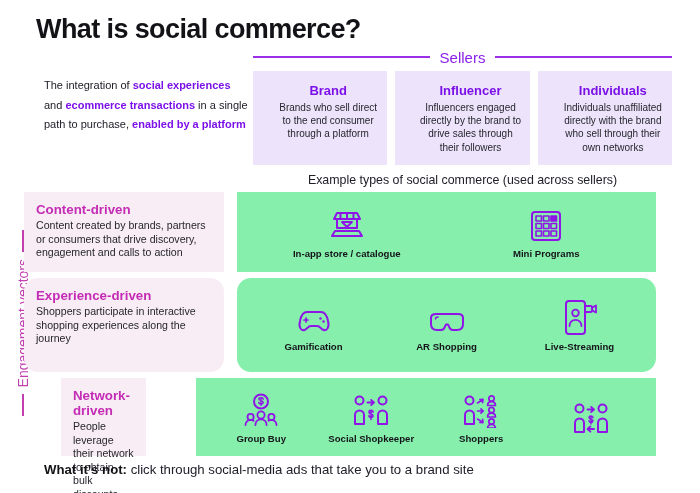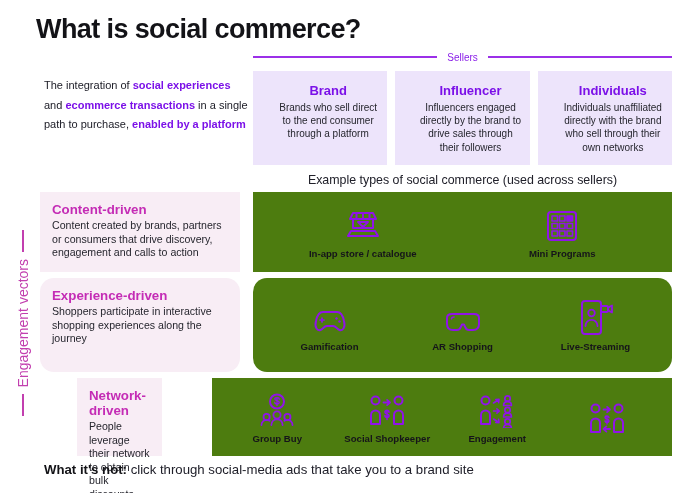--- a/index.html
+++ b/index.html
@@ -22,21 +22,21 @@
     position:absolute;left:44px;top:76px;width:205px;
     font-size:11px;line-height:19.5px;color:#20202a;
   }
   .intro .hl{color:#7B10E8;font-weight:bold;}
   
   .sellers-head{
     position:absolute;left:253px;top:46px;width:419px;height:22px;
     display:flex;align-items:center;gap:10px;
   }
   .sellers-line{flex:1 1 auto;height:1.5px;background:#9B30E8;}
-  .sellers-label{font-size:10px;color:#8B20E8;white-space:nowrap;}
+  .sellers-label{font-size:15px;color:#8B20E8;white-space:nowrap;}
   
   .sellers-row{
     position:absolute;left:253px;top:71px;width:419px;height:94px;
     display:flex;gap:8px;
   }
   .seller-box{
     flex:1 1 0;background:#EDE4FB;
     display:flex;flex-direction:column;align-items:center;
     padding-top:12px;box-sizing:border-box;padding-left:16px;
   }
@@ -51,30 +51,30 @@
   .vaxis{
     position:absolute;left:8px;top:192px;width:30px;height:262px;
     display:flex;flex-direction:column;align-items:center;justify-content:center;
   }
   .vaxis-dash{width:1.6px;height:22px;background:#C23FAF;}
   .vaxis-text{
     writing-mode:vertical-rl;transform:rotate(180deg);
     font-size:14px;color:#C23FAF;margin:7px 0;white-space:nowrap;
   }
   
-  .rows{position:absolute;left:40px;top:192px;width:632px;}
+  .rows{position:absolute;left:24px;top:192px;width:632px;}
   .row{display:flex;gap:13px;margin-bottom:6px;}
   .row-left{
     width:200px;background:#F8EDF5;box-sizing:border-box;
     padding:10px 12px 8px 12px;
   }
   .row-title{font-size:13.3px;font-weight:bold;color:#C42CB5;margin-bottom:2px;}
   .row-desc{font-size:10.6px;line-height:13.6px;color:#26262e;}
   .row-right{
-    flex:1 1 auto;background:#4d7c0f;
+    flex:1 1 auto;background:#86efac;
     display:flex;align-items:center;justify-content:space-around;
     box-sizing:border-box;padding:6px 10px;
   }
   .r1 .row-left,.r1 .row-right{height:80px;}
   .r2 .row-left,.r2 .row-right{height:94px;border-radius:14px;}
   .r3 .row-left,.r3 .row-right{height:78px;margin-left:37px;}
   .cell{
     display:flex;flex-direction:column;align-items:center;justify-content:center;
     width:110px;
   }
@@ -253,21 +253,21 @@
             <path d="M25.6 11.5 c0-2.2 1.7-3.8 3.9-3.8 s3.9 1.6 3.9 3.8 Z" stroke-width="1.7"></path>
             <circle cx="29.5" cy="16" r="2.7" stroke-width="1.7"></circle>
             <path d="M25.6 23 c0-2.2 1.7-3.8 3.9-3.8 s3.9 1.6 3.9 3.8 Z" stroke-width="1.7"></path>
             <circle cx="29.5" cy="27.5" r="2.7" stroke-width="1.7"></circle>
             <path d="M25.6 34 c0-2.1 1.7-3.7 3.9-3.7 s3.9 1.6 3.9 3.7 Z" stroke-width="1.7"></path>
             <path d="M15.5 9 l5.5-3.5 m-.4 3.2 l.4-3.4 l-3.2 .2" stroke-width="1.6"></path>
             <path d="M15.5 17 h5.6 m-2.2 -2.2 l2.4 2.2 l-2.4 2.2" stroke-width="1.6"></path>
             <path d="M15.5 25 l5.5 3.5 m-.4 -3.2 l.4 3.4 l-3.2 -.2" stroke-width="1.6"></path>
           </svg>
         </div>
-        <div class="cell-label">Engagement</div>
+        <div class="cell-label">Shoppers</div>
       </div>
       <div class="cell">
         <div class="cell-icon">
           <svg width="38" height="34" viewBox="0 0 38 34" fill="none" stroke="#9013E8" stroke-width="2" stroke-linejoin="round" stroke-linecap="round">
             <circle cx="7.5" cy="6.5" r="4"></circle>
             <path d="M3 30 v-9 c0-2.5 2-4.5 4.5-4.5 s4.5 2 4.5 4.5 v9 Z"></path>
             <circle cx="30.5" cy="6.5" r="4"></circle>
             <path d="M26 30 v-9 c0-2.5 2-4.5 4.5-4.5 s4.5 2 4.5 4.5 v9 Z"></path>
             <path d="M15.5 7.5 h6 m-2.4 -2.6 L22 7.5 l-2.9 2.6" stroke-width="1.8"></path>
             <path d="M22 27 h-6 m2.4 -2.6 L15.5 27 l2.9 2.6" stroke-width="1.8"></path>

